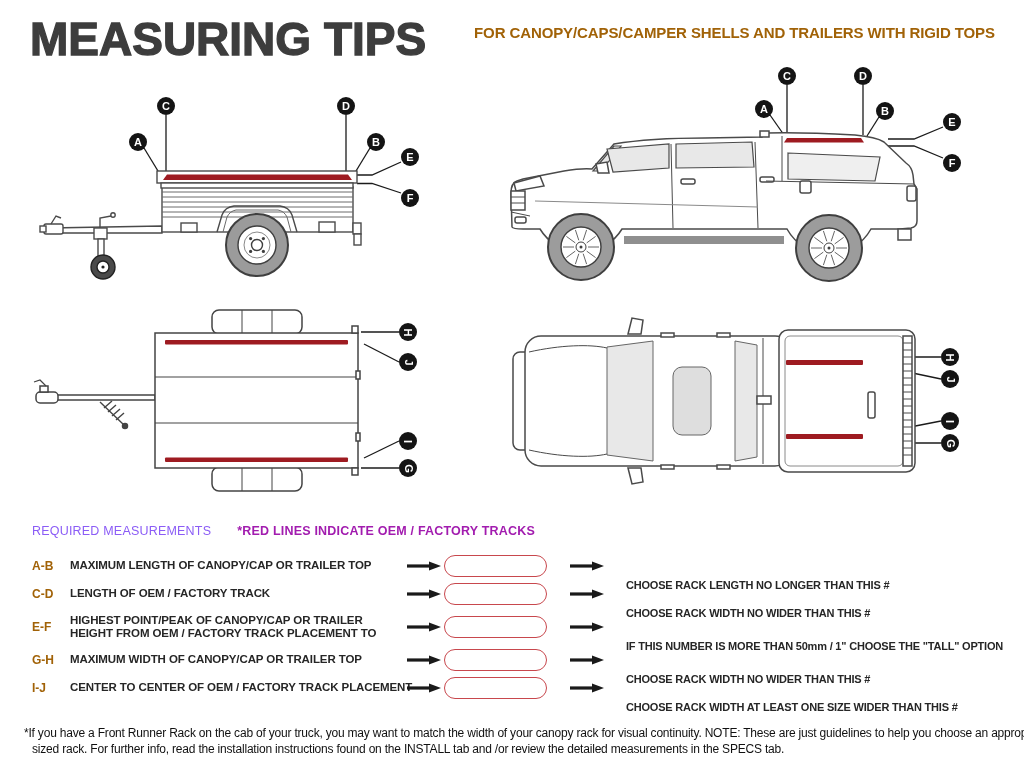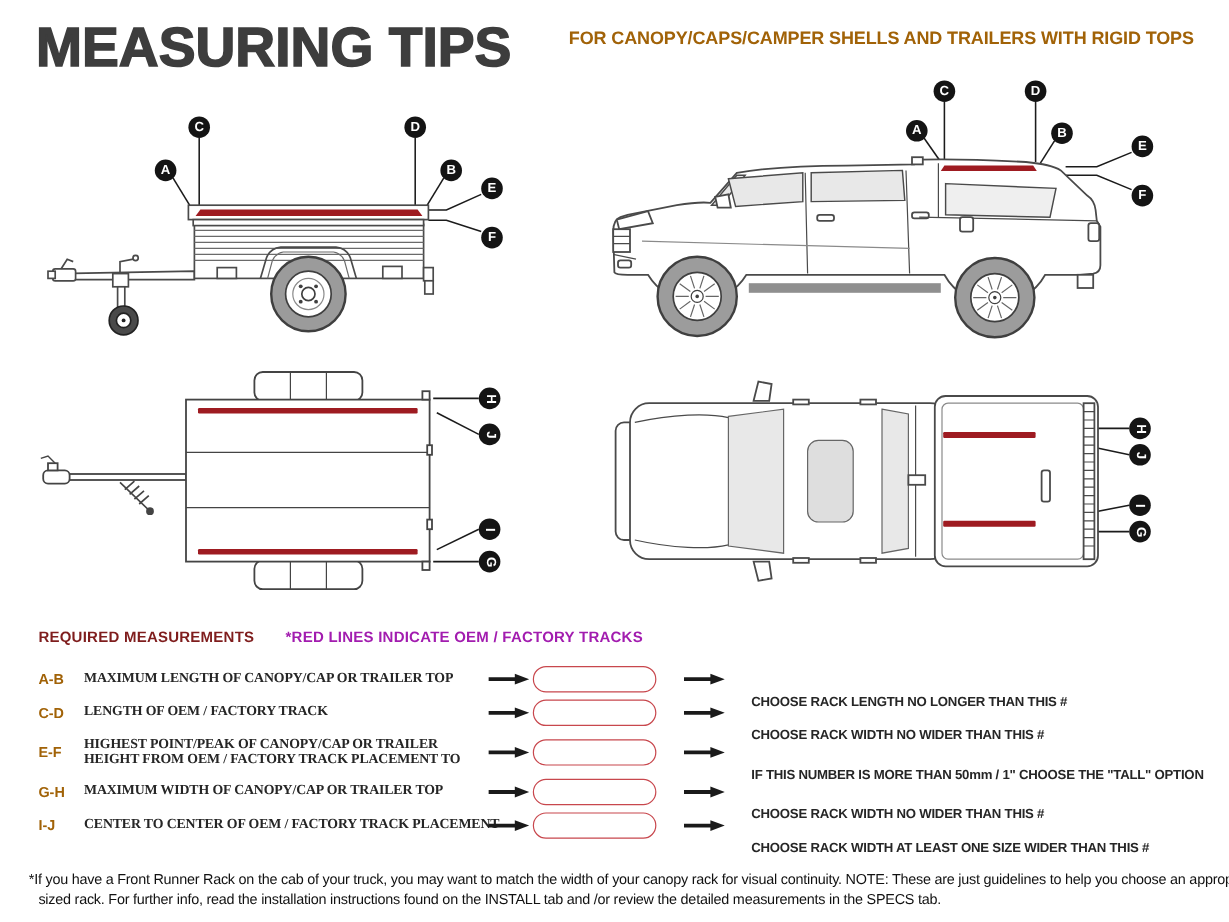--- a/index.html
+++ b/index.html
@@ -24,30 +24,30 @@
   .v4{left:505px;top:300px;width:470px;height:210px;}
   .view svg{position:absolute;left:0;top:0;}
   .callout{
     position:absolute;width:18px;height:18px;border-radius:50%;background:#141414;
     color:#ffffff;display:flex;align-items:center;justify-content:center;
     font-size:11px;font-weight:bold;line-height:1;
   }
   .callout .rot{display:inline-block;transform:rotate(90deg);}
   
   .legend{position:absolute;left:32px;top:524px;display:flex;gap:26px;white-space:nowrap;}
-  .legend .req{font-size:12.5px;font-weight:bold;color:#7f1d1d;letter-spacing:0.2px;}
+  .legend .req{font-size:12.5px;font-weight:normal;color:#8b5cf6;letter-spacing:0.2px;}
   .legend .rednote{font-size:12.5px;font-weight:bold;color:#a21caf;letter-spacing:0.2px;}
   
   .rows{position:absolute;left:32px;top:552px;width:975px;}
   .mrow{display:flex;align-items:center;}
   .r-ab,.r-cd,.r-ij,.r-gh{height:28px;}
   .r-ef{height:38px;}
   .mkey{width:38px;font-size:12px;font-weight:bold;color:#a16207;flex:none;}
   .mdesc{width:334px;font-size:11.5px;font-weight:bold;color:#262626;
-         letter-spacing:-0.1px;line-height:13.5px;flex:none;white-space:nowrap;font-family:Liberation Serif, serif;}
+         letter-spacing:-0.1px;line-height:13.5px;flex:none;white-space:nowrap;}
   .marrow{width:40px;flex:none;display:flex;align-items:center;justify-content:center;}
   .marrow.m2{width:62px;justify-content:flex-end;padding-right:8px;box-sizing:border-box;}
   .movalwrap{width:106px;flex:none;display:flex;align-items:center;}
   .moval{width:101px;height:20px;border:1.7px solid #c8474d;border-radius:12px;background:#ffffff;}
   .mresult{flex:1;font-size:11px;font-weight:bold;color:#262626;
            letter-spacing:-0.2px;line-height:14px;padding-left:14px;white-space:nowrap;margin-top:37px;}
   
   .footnote{position:absolute;left:24px;top:726px;width:990px;font-size:12px;color:#111111;
             line-height:15.5px;letter-spacing:-0.2px;white-space:nowrap;}
   .footnote .l2{padding-left:8px;}

